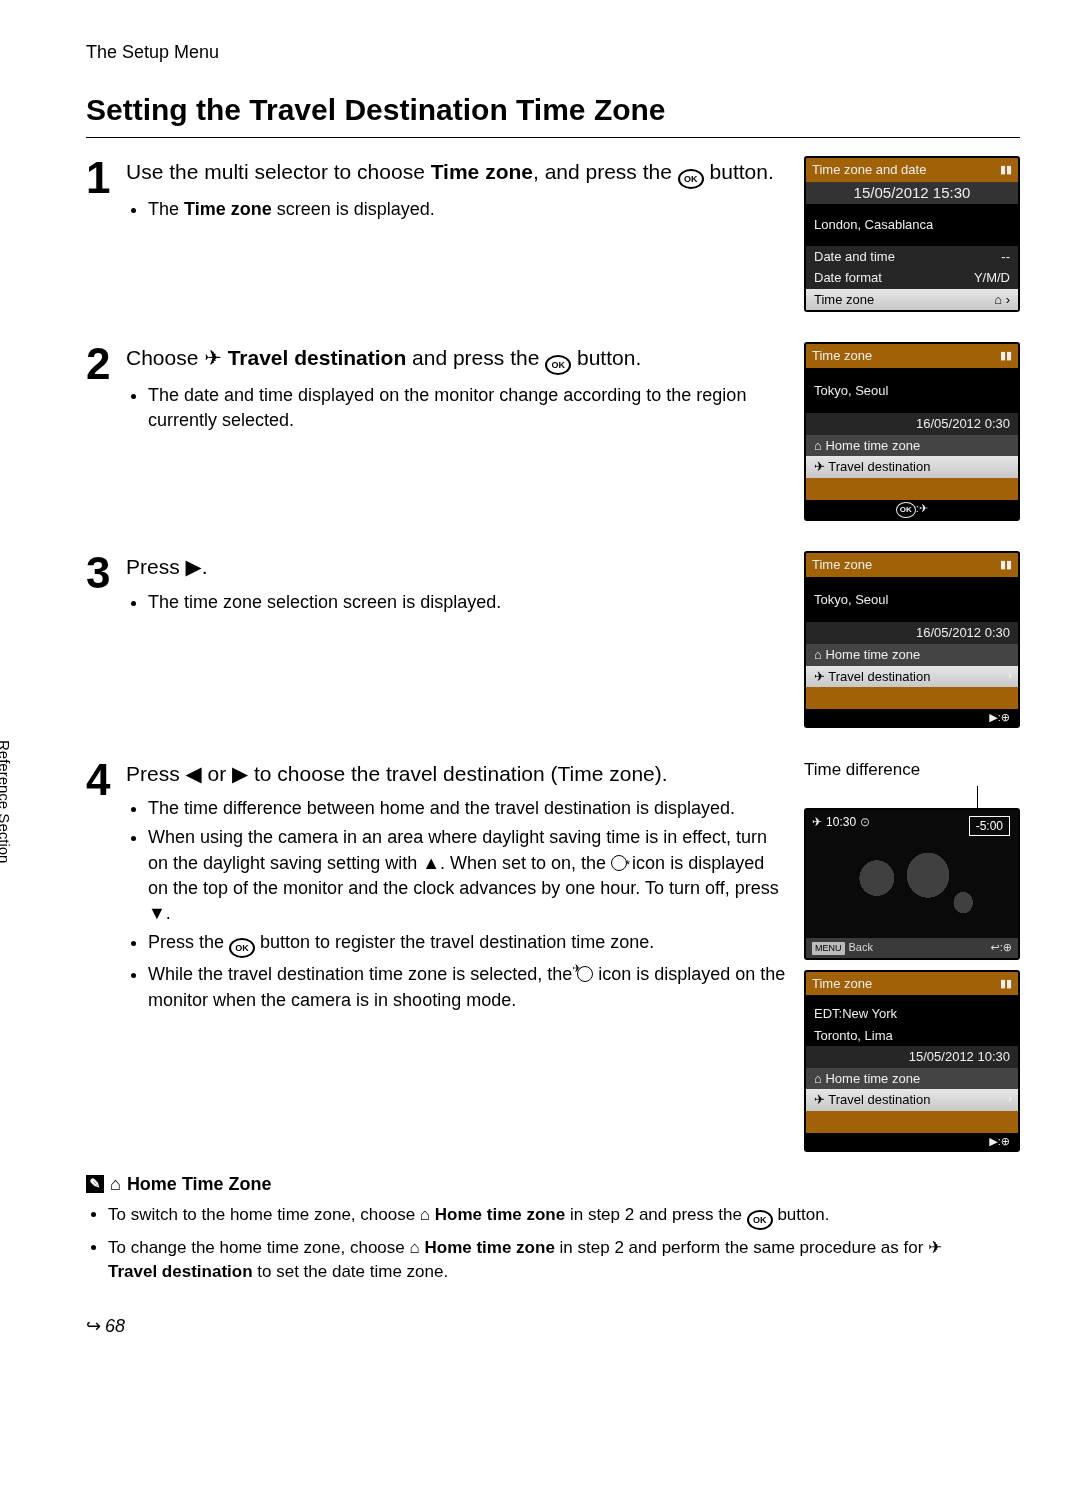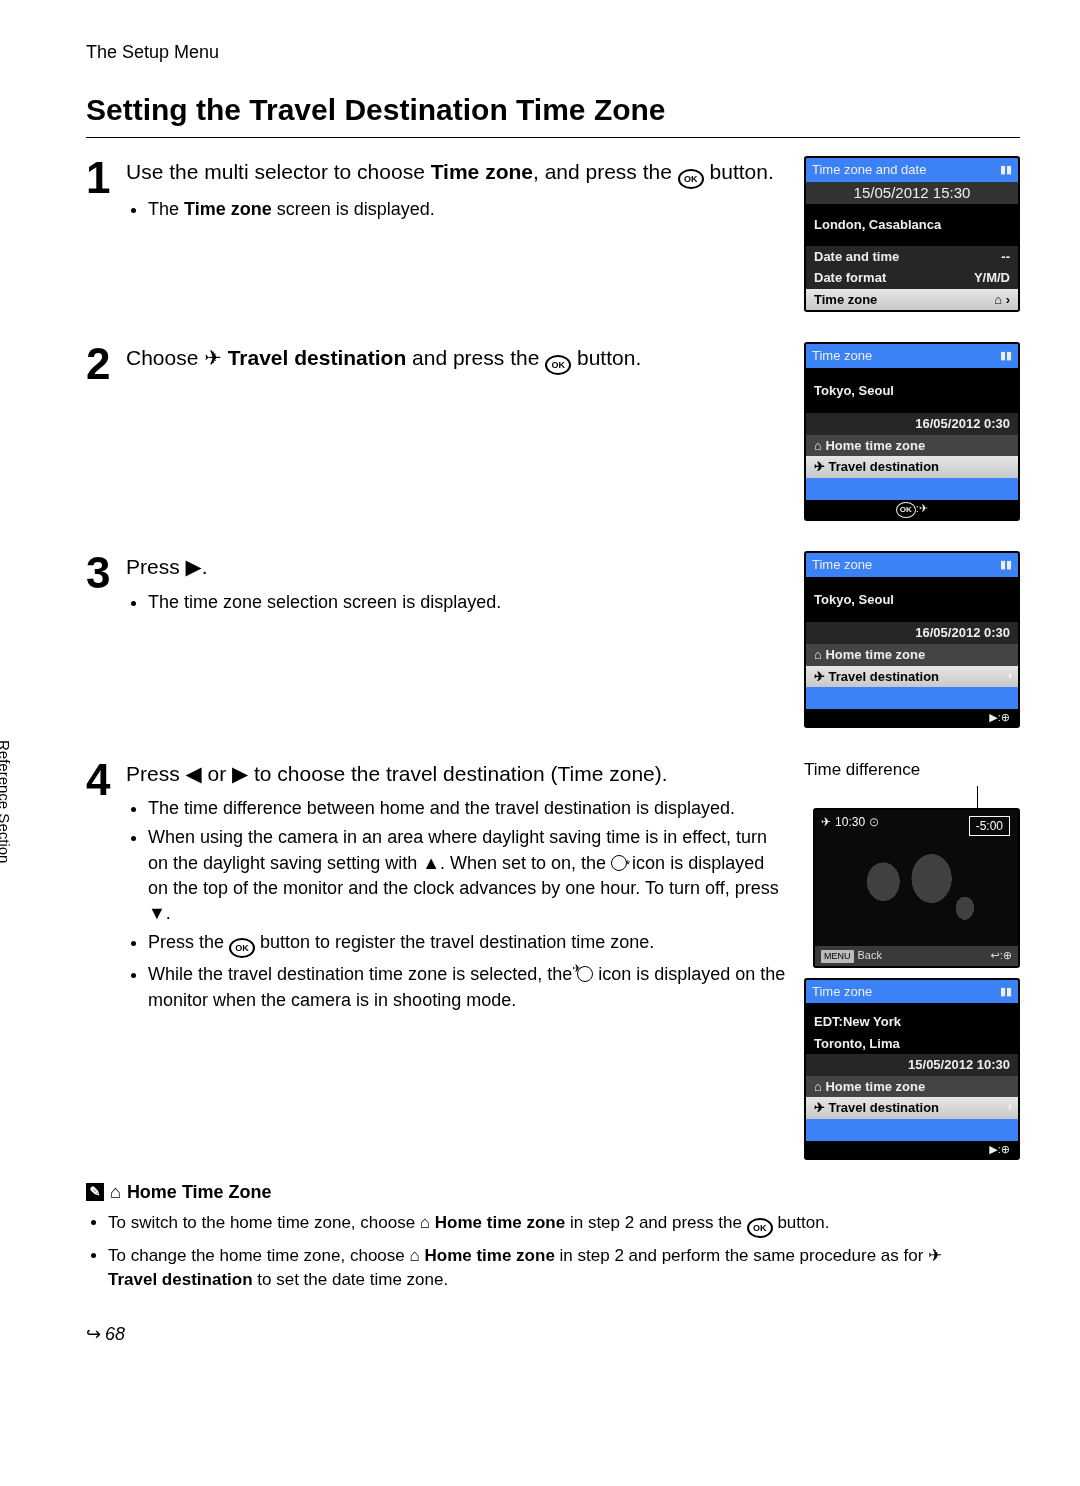--- a/index.html
+++ b/index.html
@@ -25,31 +25,31 @@
   }
   .hr { border-top:1px solid #000; margin: 0 0 18px 46px; }
   .step { display:flex; margin: 0 0 30px 46px; }
   .step-num { font-size:44px; font-weight:bold; width:40px; line-height:1; }
   .step-body { flex:1; padding-top:2px; }
   .step-head { font-size:21px; line-height:1.35; margin-bottom:8px; }
   .step-bullets { margin:0; padding-left:22px; font-size:18px; }
   .step-bullets li { margin-bottom:4px; list-style-type: disc;}
   .sidepanel { width:216px; margin-left:18px; flex-shrink:0;}
   .lcd {
-    background:#3b82f6;
+    background:#a16207;
     color:#eee;
     font-size:13px;
     line-height:1.35;
     border:2px solid #000;
     border-radius:3px;
     position:relative;
   }
   .lcd .titlebar { padding:3px 6px; font-size:13px; position:relative; }
   .lcd .center { text-align:center; background:#333; padding:1px 0; font-size:15px;}
-  .lcd .row { padding:2px 8px; font-size:13px;font-weight:bold; }
+  .lcd .row { padding:2px 8px; font-size:13px; }
   .lcd .dark { background:#000; }
   .lcd .mid  { background:#262626; }
   .lcd .row .rt { float:right; }
   .lcd .hl { background: linear-gradient(#e6e6e6,#c8c8c8); color:#000; }
   .lcd .sel { background:#444; }
   .lcd .footer{ text-align:center; background:#000; font-size:11px; padding:1px 0;margin-top:22px;}
   .lcd .footer.right{ text-align:right; padding-right:8px;}
   .batt { position:absolute; right:6px; top:4px; font-size:11px;}
   .vtext {
     writing-mode: vertical-rl;
@@ -81,22 +81,22 @@
     align-items:center;justify-content:center;font-size:13px;
   }
   .dst-icon{display:inline-block;width:14px;height:14px;border:1.5px solid #000;border-radius:50%;position:relative;vertical-align:-2px;}
   .dst-icon::after{content:"*";position:absolute;right:-4px;bottom:-4px;font-size:12px;}
   .tz-icon{display:inline-block;width:14px;height:14px;border:1.5px solid #000;border-radius:50%;position:relative;vertical-align:-2px;}
   .tz-icon::before{content:"✈";position:absolute;left:-6px;top:-6px;font-size:11px;}
   .timelabel{ font-size:17px; margin-bottom:4px;}
   .timelabel-line{ border-left:1px solid #000; height:22px; margin:0 auto 0 auto; width:1px; position:relative; left:66px;}
   .map{
     background:#0a0a0a; color:#fff; font-size:12px;
-    border:2px solid #000; border-radius:3px; padding:4px 6px 10px 6px;
-    position:relative; height:142px;margin-left:9px;
+    border:2px solid #000; border-radius:3px; padding:4px 6px 2px 6px;
+    position:relative; height:142px;
   }
   .map .cities{ font-size:12px; line-height:1.25; margin-top:2px; }
   .map .top{ display:flex; align-items:center; gap:4px;}
   .map .diffbox{ position:absolute; right:8px; top:6px;
      border:1px solid #fff; padding:1px 6px; font-size:12px;}
   .map .bottombar{
      position:absolute; left:0; right:0; bottom:0;
      background:#3a3a3a; font-size:11px; padding:2px 6px;
      display:flex; justify-content:space-between; color:#ddd;
   }
@@ -146,20 +146,23 @@
     </div>
   </div>
 </div>
 
 <div class="step">
   <div class="step-num">2</div>
   <div class="step-body">
     <div class="step-head">
       <span>Choose </span><span class="plane-ic"></span> <b>Travel destination</b><span> and press the </span><span class="ok-icon">OK</span><span> button.</span>
     </div>
+    <ul class="step-bullets">
+      <li>The date and time displayed on the monitor change according to the region currently selected.</li>
+    </ul>
   </div>
   <div class="sidepanel">
     <div class="lcd">
       <div class="titlebar"><span>Time zone</span><span class="batt">▮▮</span></div>
       <div class="row dark" style="height:8px"></div>
       <div class="row dark">Tokyo, Seoul</div>
       <div class="row dark" style="height:8px"></div>
       <div class="row mid" style="text-align:right">16/05/2012  0:30</div>
       <div class="row sel"><span class="home-ic"></span> <span>Home time zone</span></div>
       <div class="row hl"><span class="plane-ic"></span> <span>Travel destination</span></div>

